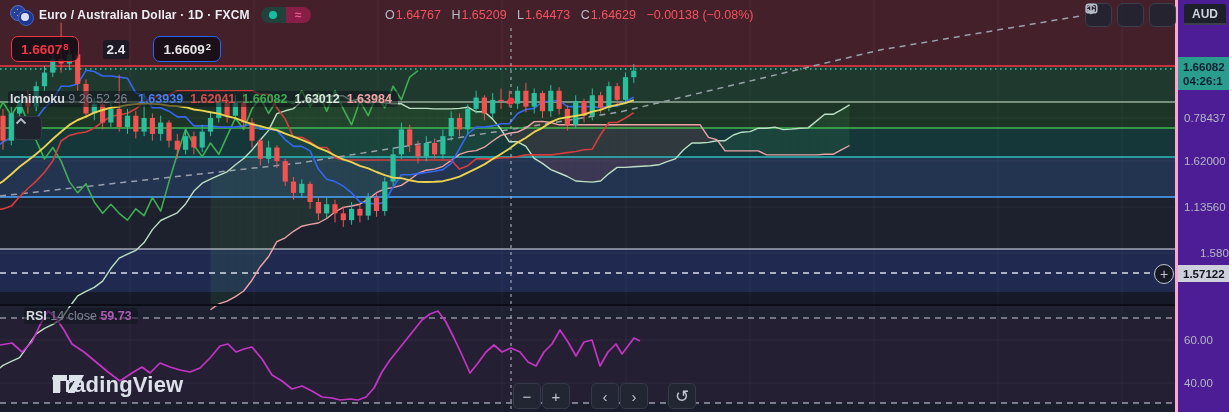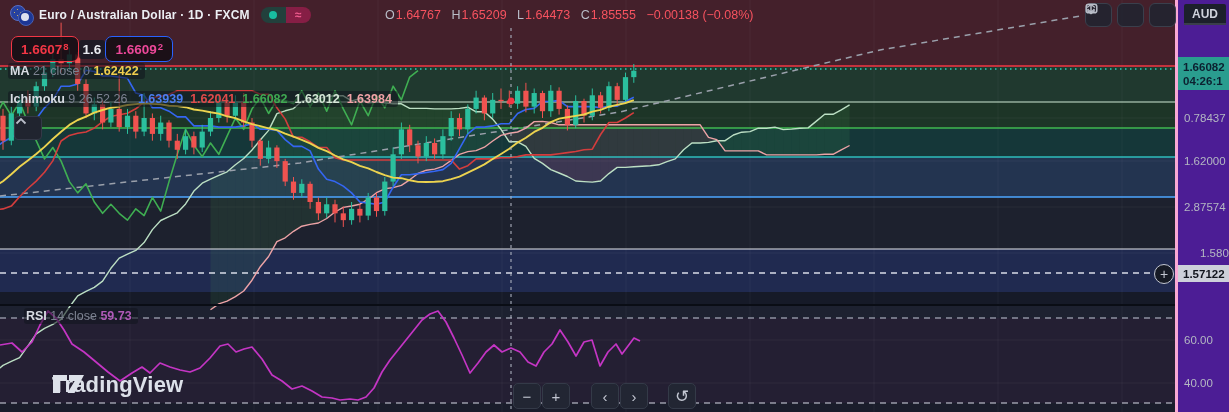--- a/index.html
+++ b/index.html
@@ -22,25 +22,25 @@
   .title{color:#eceff4;font-size:12px;font-weight:bold;letter-spacing:.2px;}
   .pills{display:flex;align-items:center;margin-left:4px;}
   .pill-dot{width:25px;height:16px;background:#22403c;border-radius:8px 0 0 8px;display:flex;align-items:center;justify-content:center;}
   .pill-dot i{width:8px;height:8px;border-radius:50%;background:#18bda0;}
   .pill-sim{width:25px;height:16px;background:#861e45;border-radius:0 8px 8px 0;color:#f05b8e;font-size:12px;font-weight:bold;
             display:flex;align-items:center;justify-content:center;}
   .ohlc{position:absolute;left:385px;top:8px;font-size:12.5px;color:#aeb2bd;z-index:30;white-space:nowrap;}
   .ohlc b{font-weight:normal;color:#f7525f;margin-right:7px;}
   .ohlc .lt{color:#b9bdc8;margin-right:1px;}
   
-  .poswrap{position:absolute;left:11px;top:36px;display:flex;align-items:center;gap:0;z-index:30;}
+  .poswrap{position:absolute;left:11px;top:36px;display:flex;align-items:center;gap:24px;z-index:30;}
   .pbadge{height:24px;border-radius:7px;padding:0 9px;display:flex;align-items:baseline;
           font-size:13.5px;font-weight:bold;background:rgba(20,14,20,.85);align-items:center;}
   .pbadge.red{border:1.5px solid #f23645;color:#f23645;}
-  .pbadge.blue{border:1.5px solid #2962ff;color:#ec4899;}
+  .pbadge.blue{border:1.5px solid #2962ff;color:#e5e5e5;}
   .pbadge sup{font-size:9.5px;margin-left:1px;transform:translateY(-3px);}
   .qty{color:#e8eaf0;font-size:13.5px;font-weight:bold;background:rgba(22,26,37,.85);padding:2px 4px;border-radius:3px;}
   
   .legend{position:absolute;z-index:25;font-size:12.5px;white-space:nowrap;
           background:rgba(16,20,30,.55);padding:1px 6px 1px 2px;border-radius:3px;}
   .legend .nm{color:#d7dbe2;font-weight:bold;}
   .legend .prm{color:#7c8费;color:#7c markers;color:#7c8291;}
   .legend .val{font-weight:bold;}
   #ma-legend{left:8px;top:63px;}
   #ichi-legend{left:8px;top:91px;}
@@ -369,41 +369,36 @@
           <i></i>
         </div>
       <div class="pill-sim">≈</div>
     </div>
   </div>
 
   <div class="ohlc">
     <span class="lt">O</span><b>1.64767</b>
     <span class="lt">H</span><b>1.65209</b>
     <span class="lt">L</span><b>1.64473</b>
-    <span class="lt">C</span><b>1.85555</b>
+    <span class="lt">C</span><b>1.64629</b>
     <b>−0.00138 (−0.08%)</b>
   </div>
 
   <div class="poswrap">
     <div class="pbadge red">
       <span>1.6607</span>
         <sup>8</sup>
     </div>
-    <div class="qty">1.6</div>
+    <div class="qty">2.4</div>
     <div class="pbadge blue">
       <span>1.6609</span>
         <sup>2</sup>
     </div>
   </div>
 
-  <div class="legend" id="ma-legend">
-    <span class="nm">MA</span>
-    <span class="prm">21 close 0</span>
-    <span class="val" id="ma-val" style="color: rgb(240, 206, 78);">1.62422</span>
-  </div>
   <div class="legend" id="ichi-legend">
     <span class="nm">Ichimoku</span>
     <span class="prm">9 26 52 26</span>
     <span id="ichi-vals"><span class="ichival" style="color: rgb(74, 125, 240);">1.63939</span><span class="ichival" style="color: rgb(224, 74, 74);">1.62041</span><span class="ichival" style="color: rgb(63, 168, 81);">1.66082</span><span class="ichival" style="color: rgb(212, 230, 214);">1.63012</span><span class="ichival" style="color: rgb(240, 162, 166);">1.63984</span></span>
   </div>
   <div class="legend" id="rsi-legend">
     <span class="nm">RSI</span>
     <span class="prm">14 close</span>
     <span class="val" id="rsi-val" style="color: rgb(176, 90, 184);">59.73</span>
   </div>
@@ -436,21 +431,21 @@
 
   <div id="axis">
     <div class="aud">AUD</div>
     <div class="badge-cur">
       <span>1.66082</span>
       <span>04:26:1</span>
     </div>
     <div id="ticks">
         <div class="tick" style="top: 118px;">0.78437</div>
         <div class="tick" style="top: 161px;">1.62000</div>
-        <div class="tick" style="top: 207px;">2.87574</div>
+        <div class="tick" style="top: 207px;">1.13560</div>
         <div class="tick" style="top: 253px; margin-left: 16px;">1.58000</div>
         <div class="tick" style="top: 340px;">60.00</div>
         <div class="tick" style="top: 383px;">40.00</div>
       </div>
     <div class="badge-lvl">1.57122</div>
   </div>
 
   <div class="nav" style="left:513px">−</div>
   <div class="nav" style="left:542px">+</div>
   <div class="nav" style="left:591px">‹</div>

